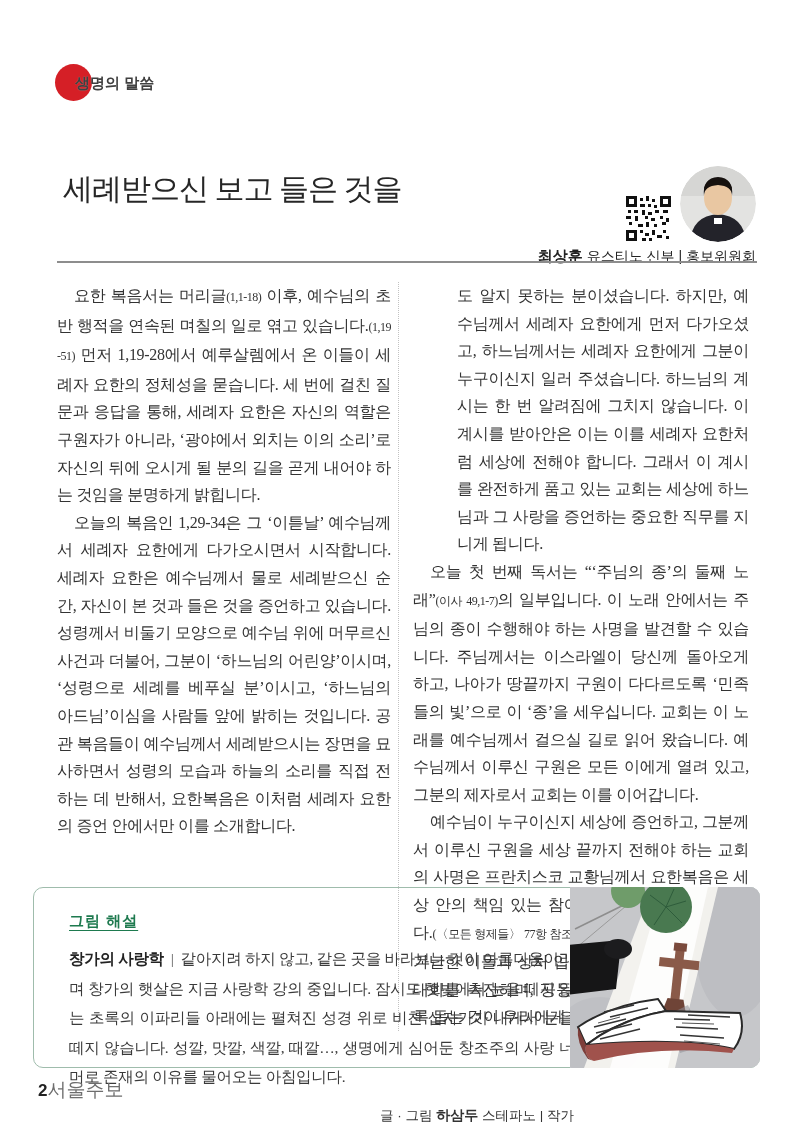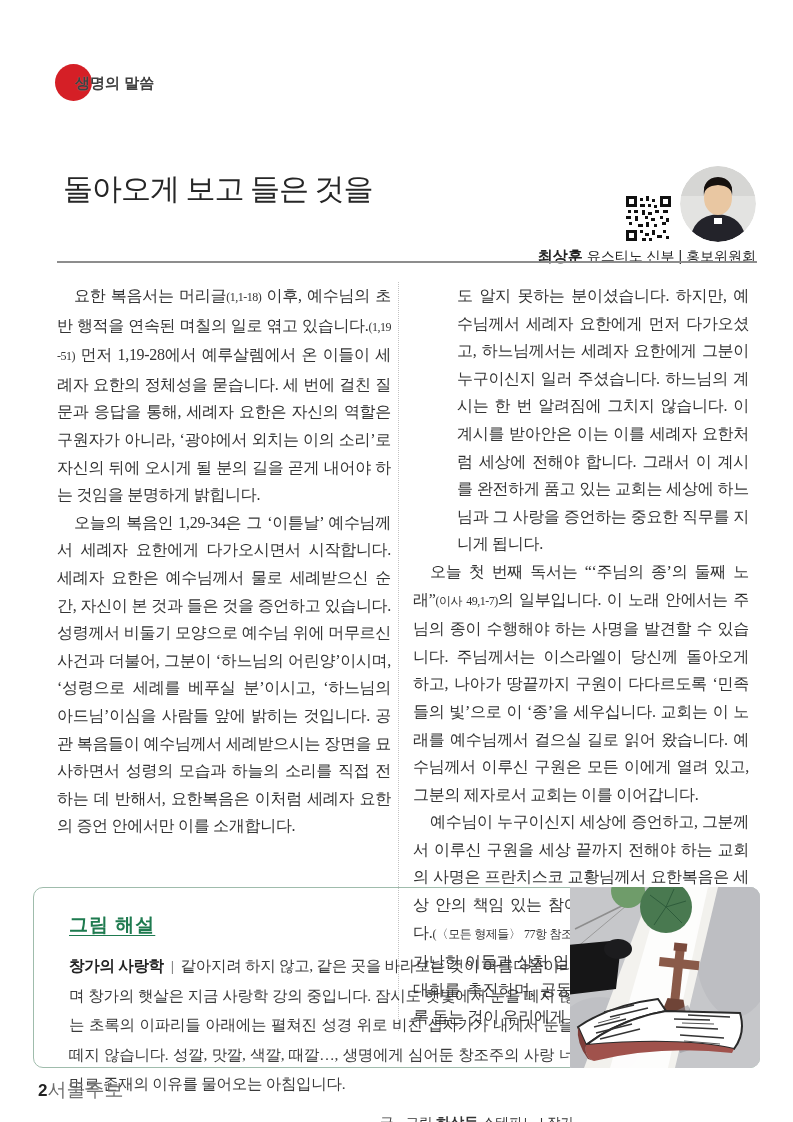--- a/index.html
+++ b/index.html
@@ -37,21 +37,21 @@
   .col p{margin:0;font-size:16px;line-height:27.6px;text-align:justify;text-indent:17px;
          word-break:break-all;color:#333;letter-spacing:-0.3px;}
   .col p.no-indent{text-indent:0;margin-left:44px;}
   .col .ref{font-size:12px;letter-spacing:-0.5px;}
 
   
   .caption-box{position:absolute;left:33px;top:887px;width:727px;height:181px;
                border:1px solid #9fbcac;border-radius:10px;box-sizing:border-box;}
   .caption-text{position:absolute;left:35px;top:24px;width:505px;}
   .caption-heading{display:inline-block;font-family:"Liberation Sans","DejaVu Sans",sans-serif;
-                   font-weight:bold;font-size:19px;color:#1e7a4f;text-decoration:underline;
+                   font-weight:bold;font-size:15px;color:#1e7a4f;text-decoration:underline;
                    text-underline-offset:4px;letter-spacing:1px;}
   .caption-body{margin-top:13px;font-size:15.5px;line-height:29.5px;text-align:justify;
                 word-break:break-all;color:#3a3a3a;letter-spacing:-0.3px;}
   .caption-body .art-title{font-weight:bold;color:#222;}
   .caption-body .divider{margin:0 7px;color:#555;}
   .caption-byline{margin-top:9px;text-align:right;font-family:"Liberation Sans","DejaVu Sans",sans-serif;
                   font-size:13.5px;color:#333;}
   .caption-byline .name{font-weight:bold;font-size:14px;}
   .caption-art{position:absolute;top:-1px;right:-1px;width:190px;height:181px;
                border-radius:0 10px 10px 0;overflow:hidden;}
@@ -66,21 +66,21 @@
 <body>
 
 <div class="page">
 
   <div class="brand">
     <div class="brand-circle"></div>
     <div class="brand-label">생명의 말씀</div>
   </div>
 
   <div class="title-block">
-    <div class="title-line">돌아오게 보고 들은 것을</div>
+    <div class="title-line">세례받으신 보고 들은 것을</div>
   </div>
 
   <div class="author-block">
     <div class="author-media">
       <svg class="qr" viewBox="0 0 29 29" shape-rendering="crispEdges">
         <rect width="29" height="29" fill="#fff"></rect>
         <g fill="#111">
           <rect x="0" y="0" width="7" height="7"></rect>
             <rect x="22" y="0" width="7" height="7"></rect>
             <rect x="0" y="22" width="7" height="7"></rect>

